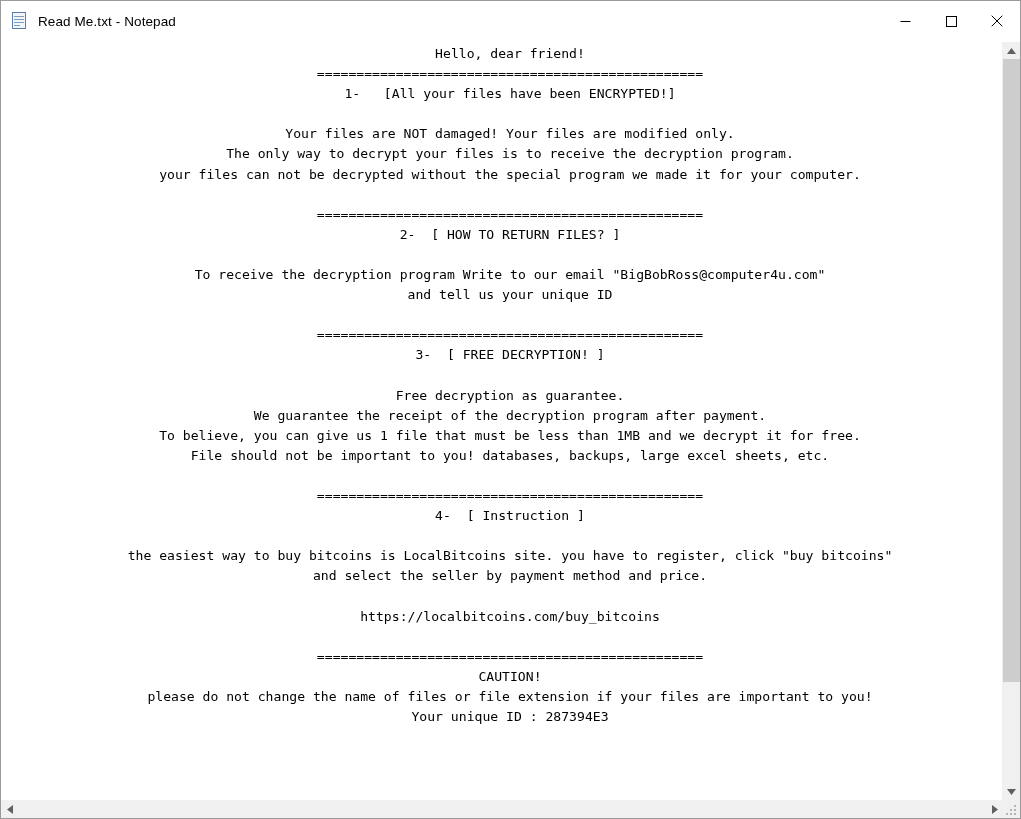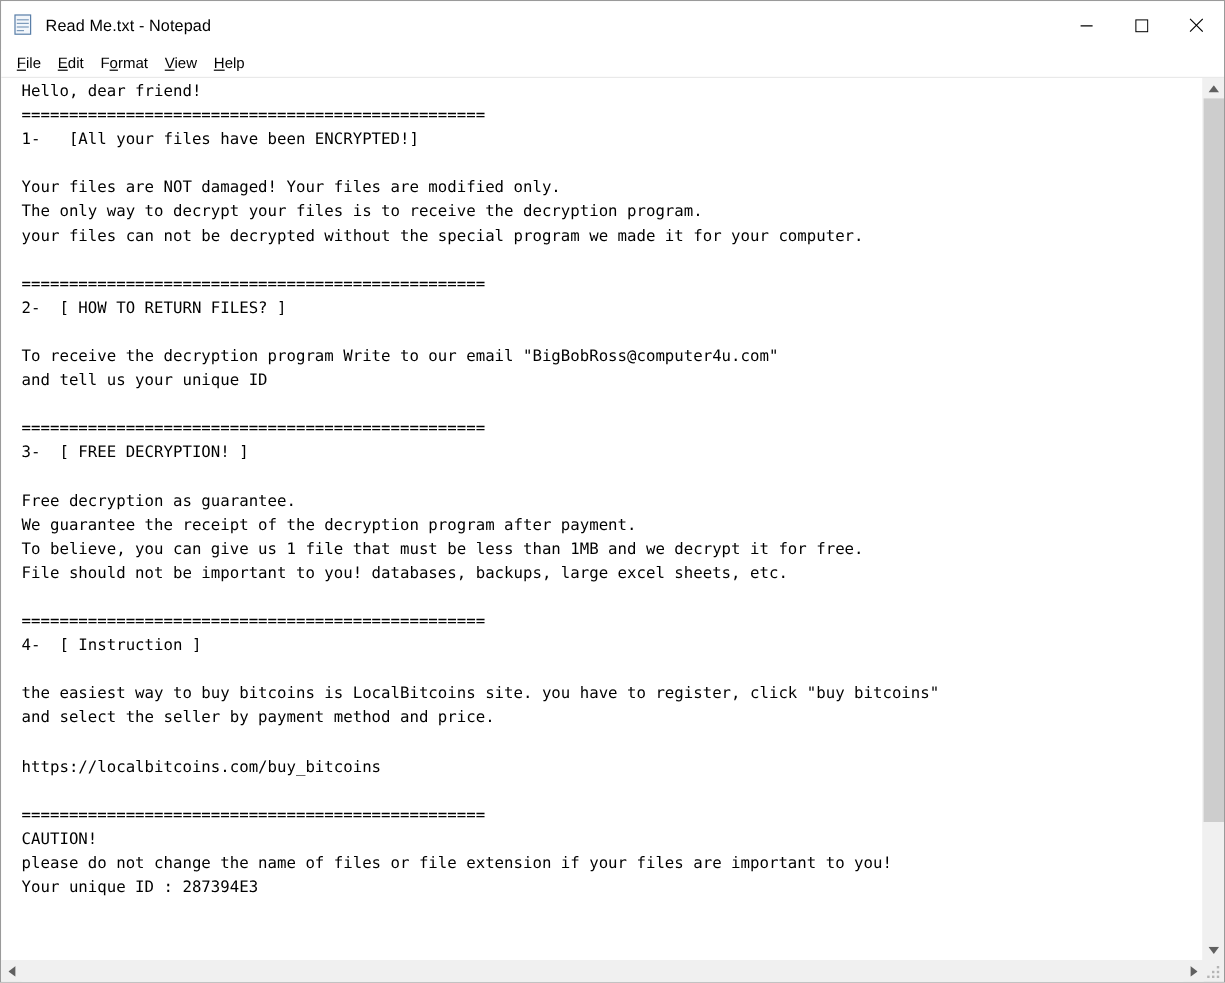--- a/index.html
+++ b/index.html
@@ -16,20 +16,21 @@
     color: #000000;
   }
   .window {
     width: 1021px;
     height: 819px;
     box-sizing: border-box;
     border: 1px solid #9a9a9a;
     display: flex;
     flex-direction: column;
     background: #ffffff;
+    text-align: center;
   }
   
   .titlebar {
     height: 40px;
     min-height: 40px;
     display: flex;
     align-items: center;
     background: #ffffff;
     border-bottom: 1px solid #ffffff;
     position: relative;
@@ -216,27 +217,20 @@
       </div>
       <div class="win-btn close">
         <svg width="12" height="12" viewBox="0 0 12 12" aria-hidden="true">
           <line x1="0.7" y1="0.7" x2="11.3" y2="11.3" stroke="#000" stroke-width="1"></line>
           <line x1="11.3" y1="0.7" x2="0.7" y2="11.3" stroke="#000" stroke-width="1"></line>
         </svg>
       </div>
     </div>
   </div>
 
-  <div class="menubar">
-    <div class="menu-item"><u>F</u><span>ile</span></div>
-    <div class="menu-item"><u>E</u><span>dit</span></div>
-    <div class="menu-item">F<u>o</u><span>rmat</span></div>
-    <div class="menu-item"><u>V</u><span>iew</span></div>
-    <div class="menu-item"><u>H</u><span>elp</span></div>
-  </div>
 
   <div class="content-row">
     <div class="textarea">
       <pre>Hello, dear friend!
 =================================================
 1-   [All your files have been ENCRYPTED!]
 
 Your files are NOT damaged! Your files are modified only.
 The only way to decrypt your files is to receive the decryption program.
 your files can not be decrypted without the special program we made it for your computer.

